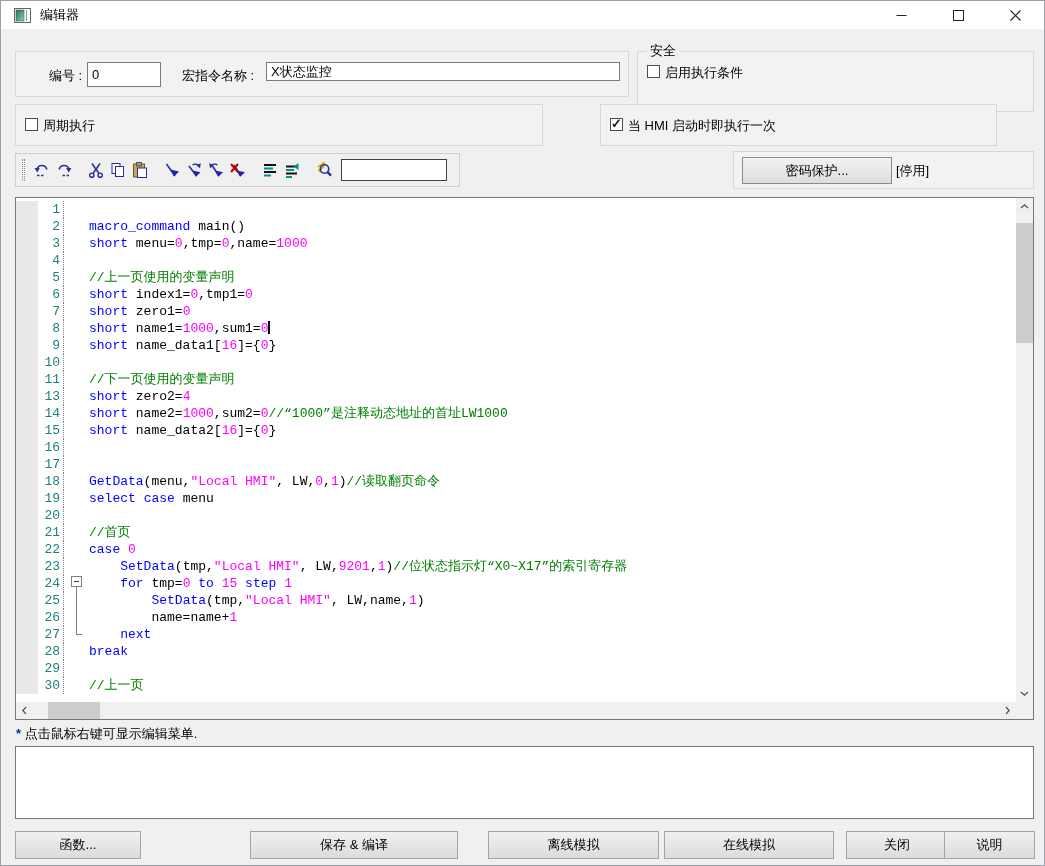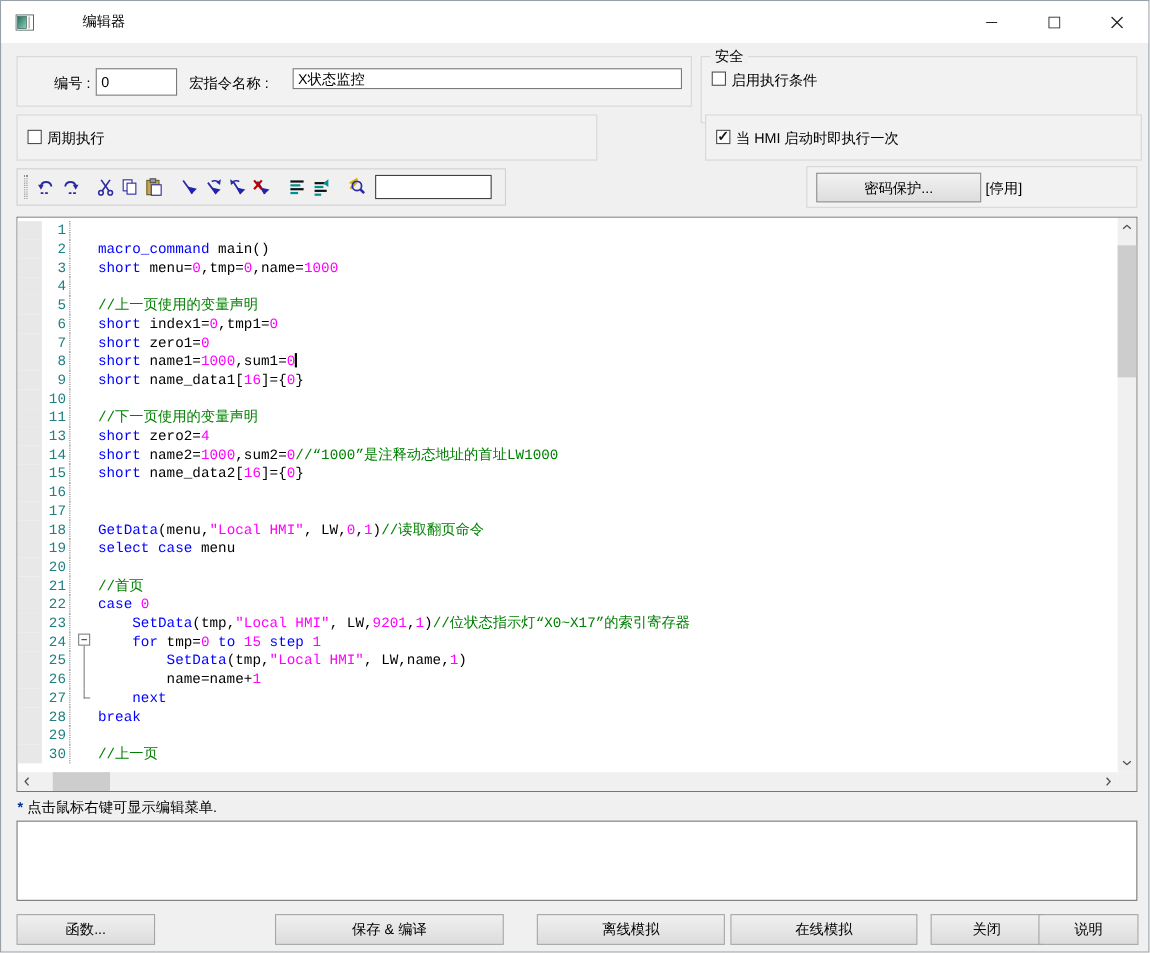--- a/index.html
+++ b/index.html
@@ -4,21 +4,21 @@
 <style>
   html,body{margin:0;padding:0;background:#d8d8d8;}
   *{box-sizing:border-box;}
   .window{
     position:relative;width:1045px;height:866px;margin:0 auto;
     background:#f0f0f0;border:1px solid #98a0a8;
     font-family:"Liberation Sans",sans-serif;font-size:13px;color:#000;
     overflow:hidden;
   }
   
-  .titlebar{height:38px;background:#ffffff;display:flex;align-items:center;gap:35px;}
+  .titlebar{height:28px;background:#ffffff;display:flex;align-items:center;}
   .app-icon{margin-left:13px;width:17px;height:15px;flex:none;}
   .title{margin-left:9px;font-size:13px;}
   .winbtns{margin-left:auto;display:flex;height:100%;}
   .winbtn{width:57px;height:100%;display:flex;align-items:center;justify-content:center;}
   
   .bodyarea{position:absolute;left:0;top:38px;right:0;bottom:0;}
   .grp{position:absolute;border:1px solid #d7d7d7;background:#f2f2f2;}
   .grp-caption{position:absolute;top:-9px;left:8px;background:#f0f0f0;padding:0 4px;line-height:16px;}
   .flabel{position:absolute;white-space:nowrap;}
   .tinput{position:absolute;border:1px solid #7a7a7a;background:#fff;font-family:"Liberation Sans",sans-serif;font-size:13px;padding:2px 4px;outline:none;}
@@ -111,36 +111,36 @@
           </svg>
       </div>
     </div>
   </div>
 
   <div class="bodyarea">
 
     <div class="grp" style="left:14px;top:12px;width:614px;height:46px;">
       <span class="flabel" style="left:33px;top:15px;">编号 :</span>
       <input class="tinput" style="left: 71px; top: 10px; width: 74px; height: 25px;" value="0">
-      <span class="flabel" style="left:156px;top:15px;">宏指令名称 :</span>
+      <span class="flabel" style="left:166px;top:15px;">宏指令名称 :</span>
       <input class="tinput" style="left: 250px; top: 10px; width: 354px; height: 19px;" value="X状态监控">
     </div>
 
     <div class="grp" style="left:636px;top:12px;width:397px;height:61px;">
       <span class="grp-caption">安全</span>
       <span class="cb" style="left:9px;top:13px;"></span>
       <span class="cb-label" style="left:27px;top:12px;">启用执行条件</span>
     </div>
 
     <div class="grp" style="left:14px;top:65px;width:528px;height:42px;">
       <span class="cb" style="left:9px;top:13px;"></span>
       <span class="cb-label" style="left:27px;top:12px;">周期执行</span>
     </div>
 
-    <div class="grp" style="left:640px;top:65px;width:397px;height:42px;">
+    <div class="grp" style="left:599px;top:65px;width:397px;height:42px;">
       <span class="cb checked" style="left:9px;top:13px;"></span>
       <span class="cb-label" style="left:27px;top:12px;">当 HMI 启动时即执行一次</span>
     </div>
 
     <div class="toolbar">
       <span class="tb-grip"></span>
       <span class="tbtn">
         <svg width="18" height="18" viewBox="0 0 18 18">
             <path d="M4 8.5 A5 5 0 0 1 13.8 8.5" fill="none" stroke="#2b2ba0" stroke-width="1.7"></path>
             <path d="M1.6 7 L6.8 7 L4.2 11.4 Z" fill="#2b2ba0"></path>

